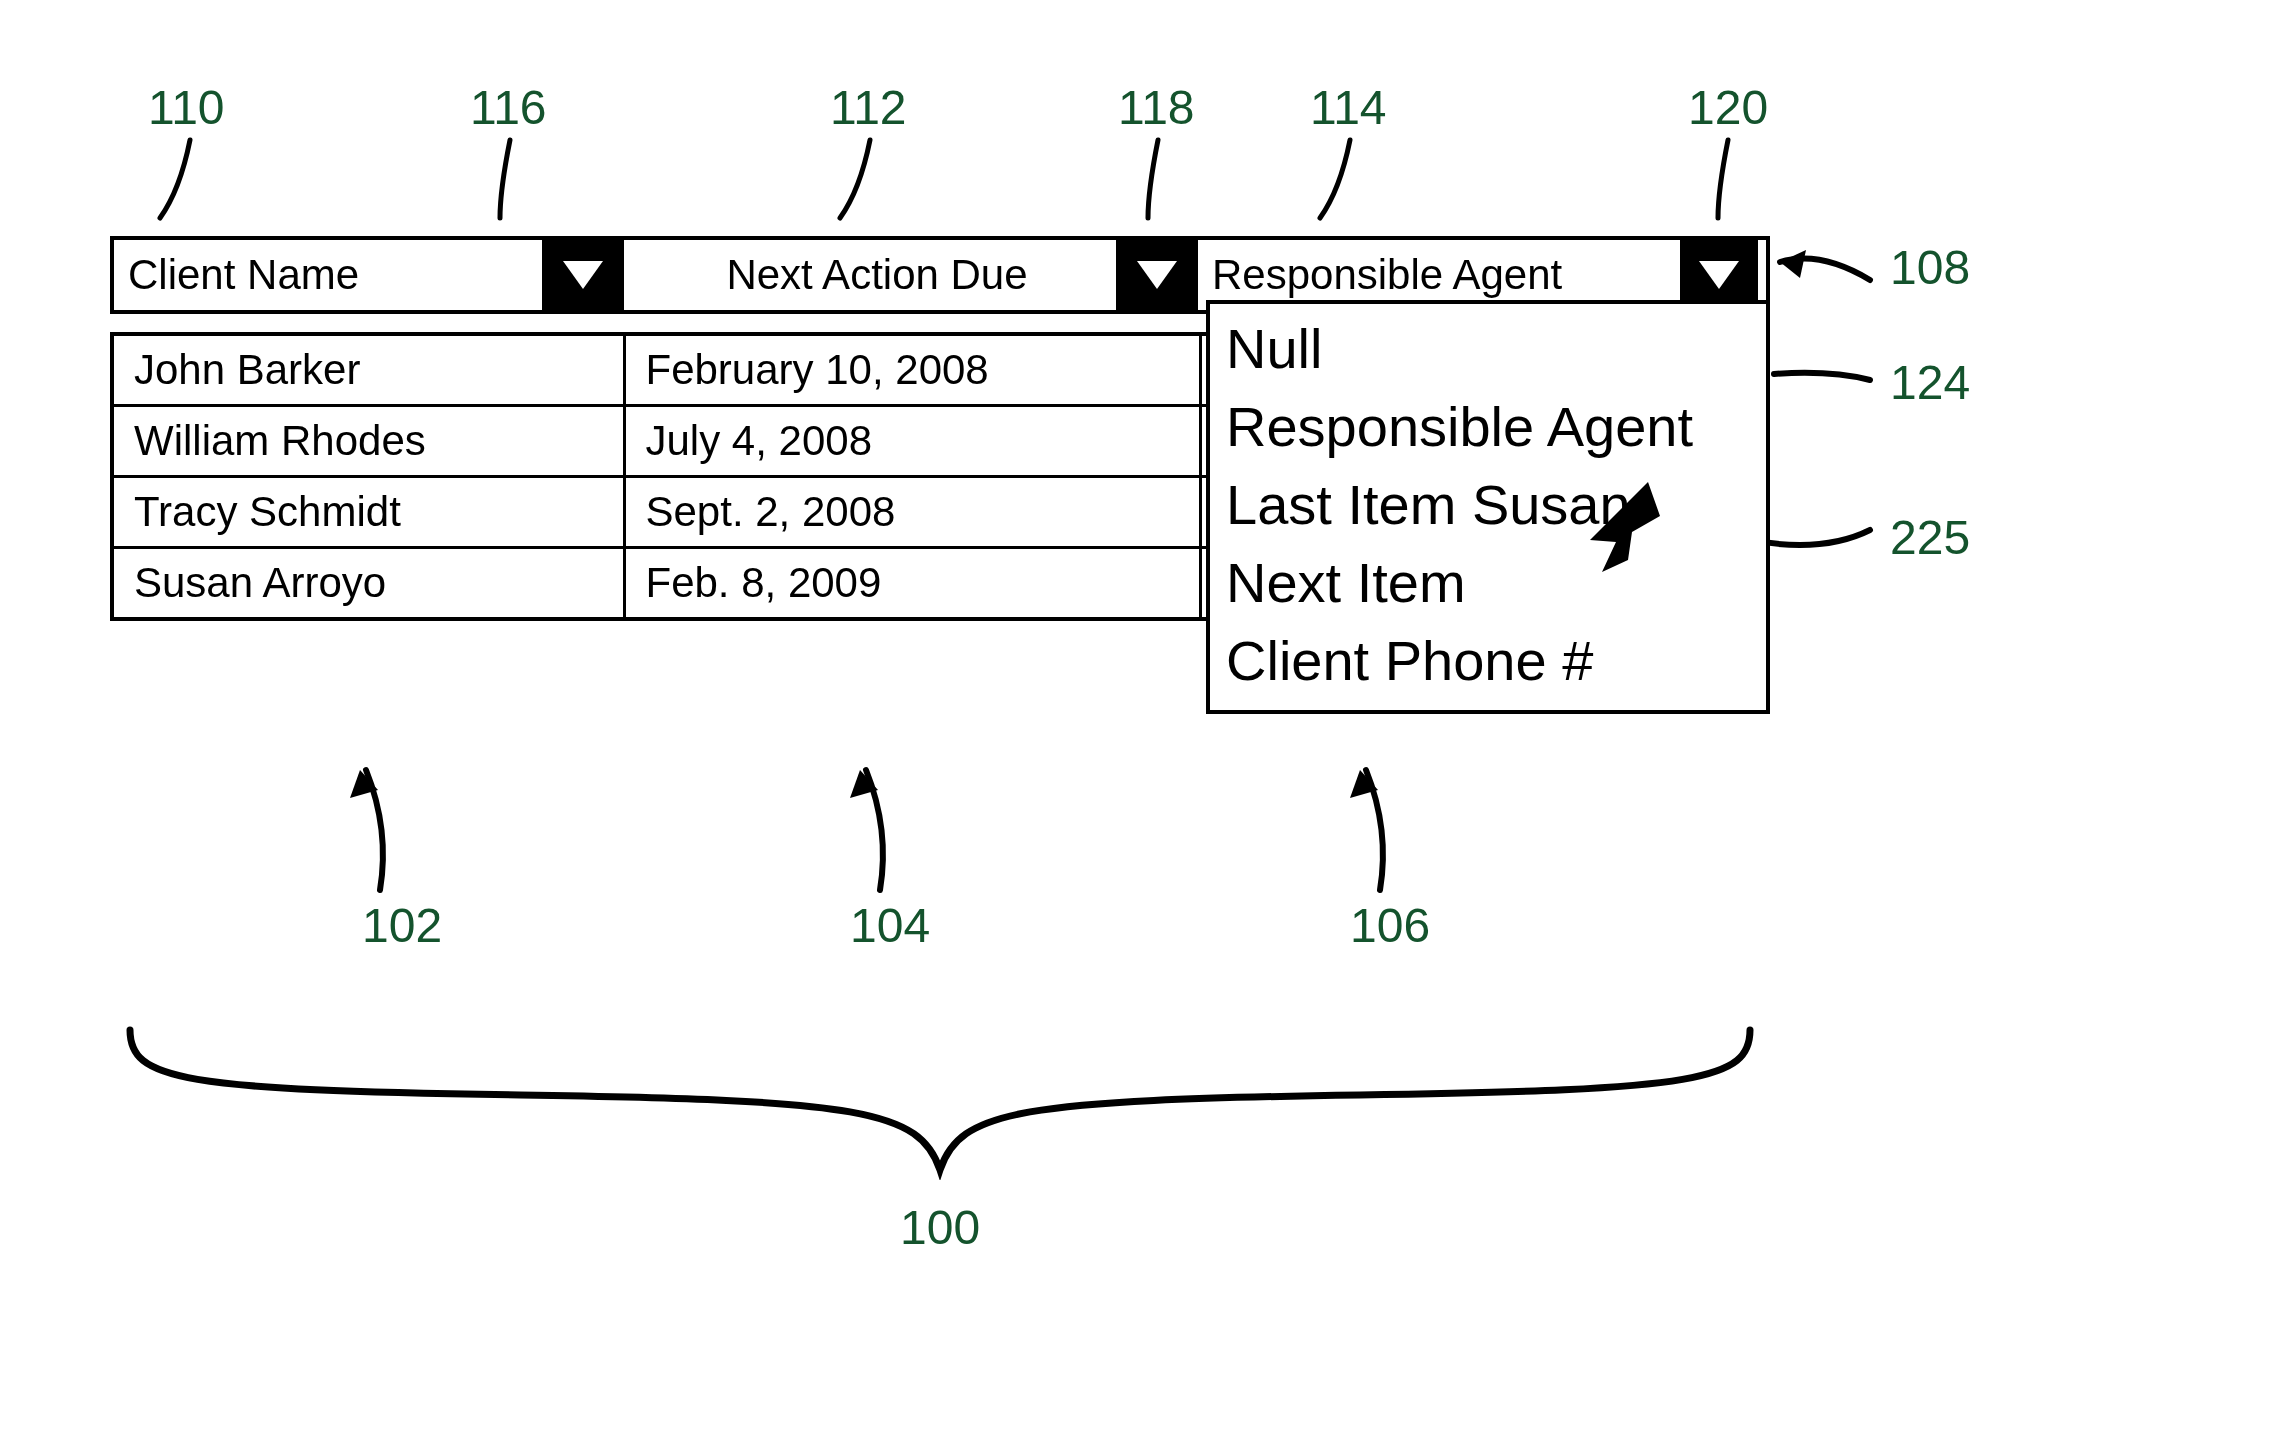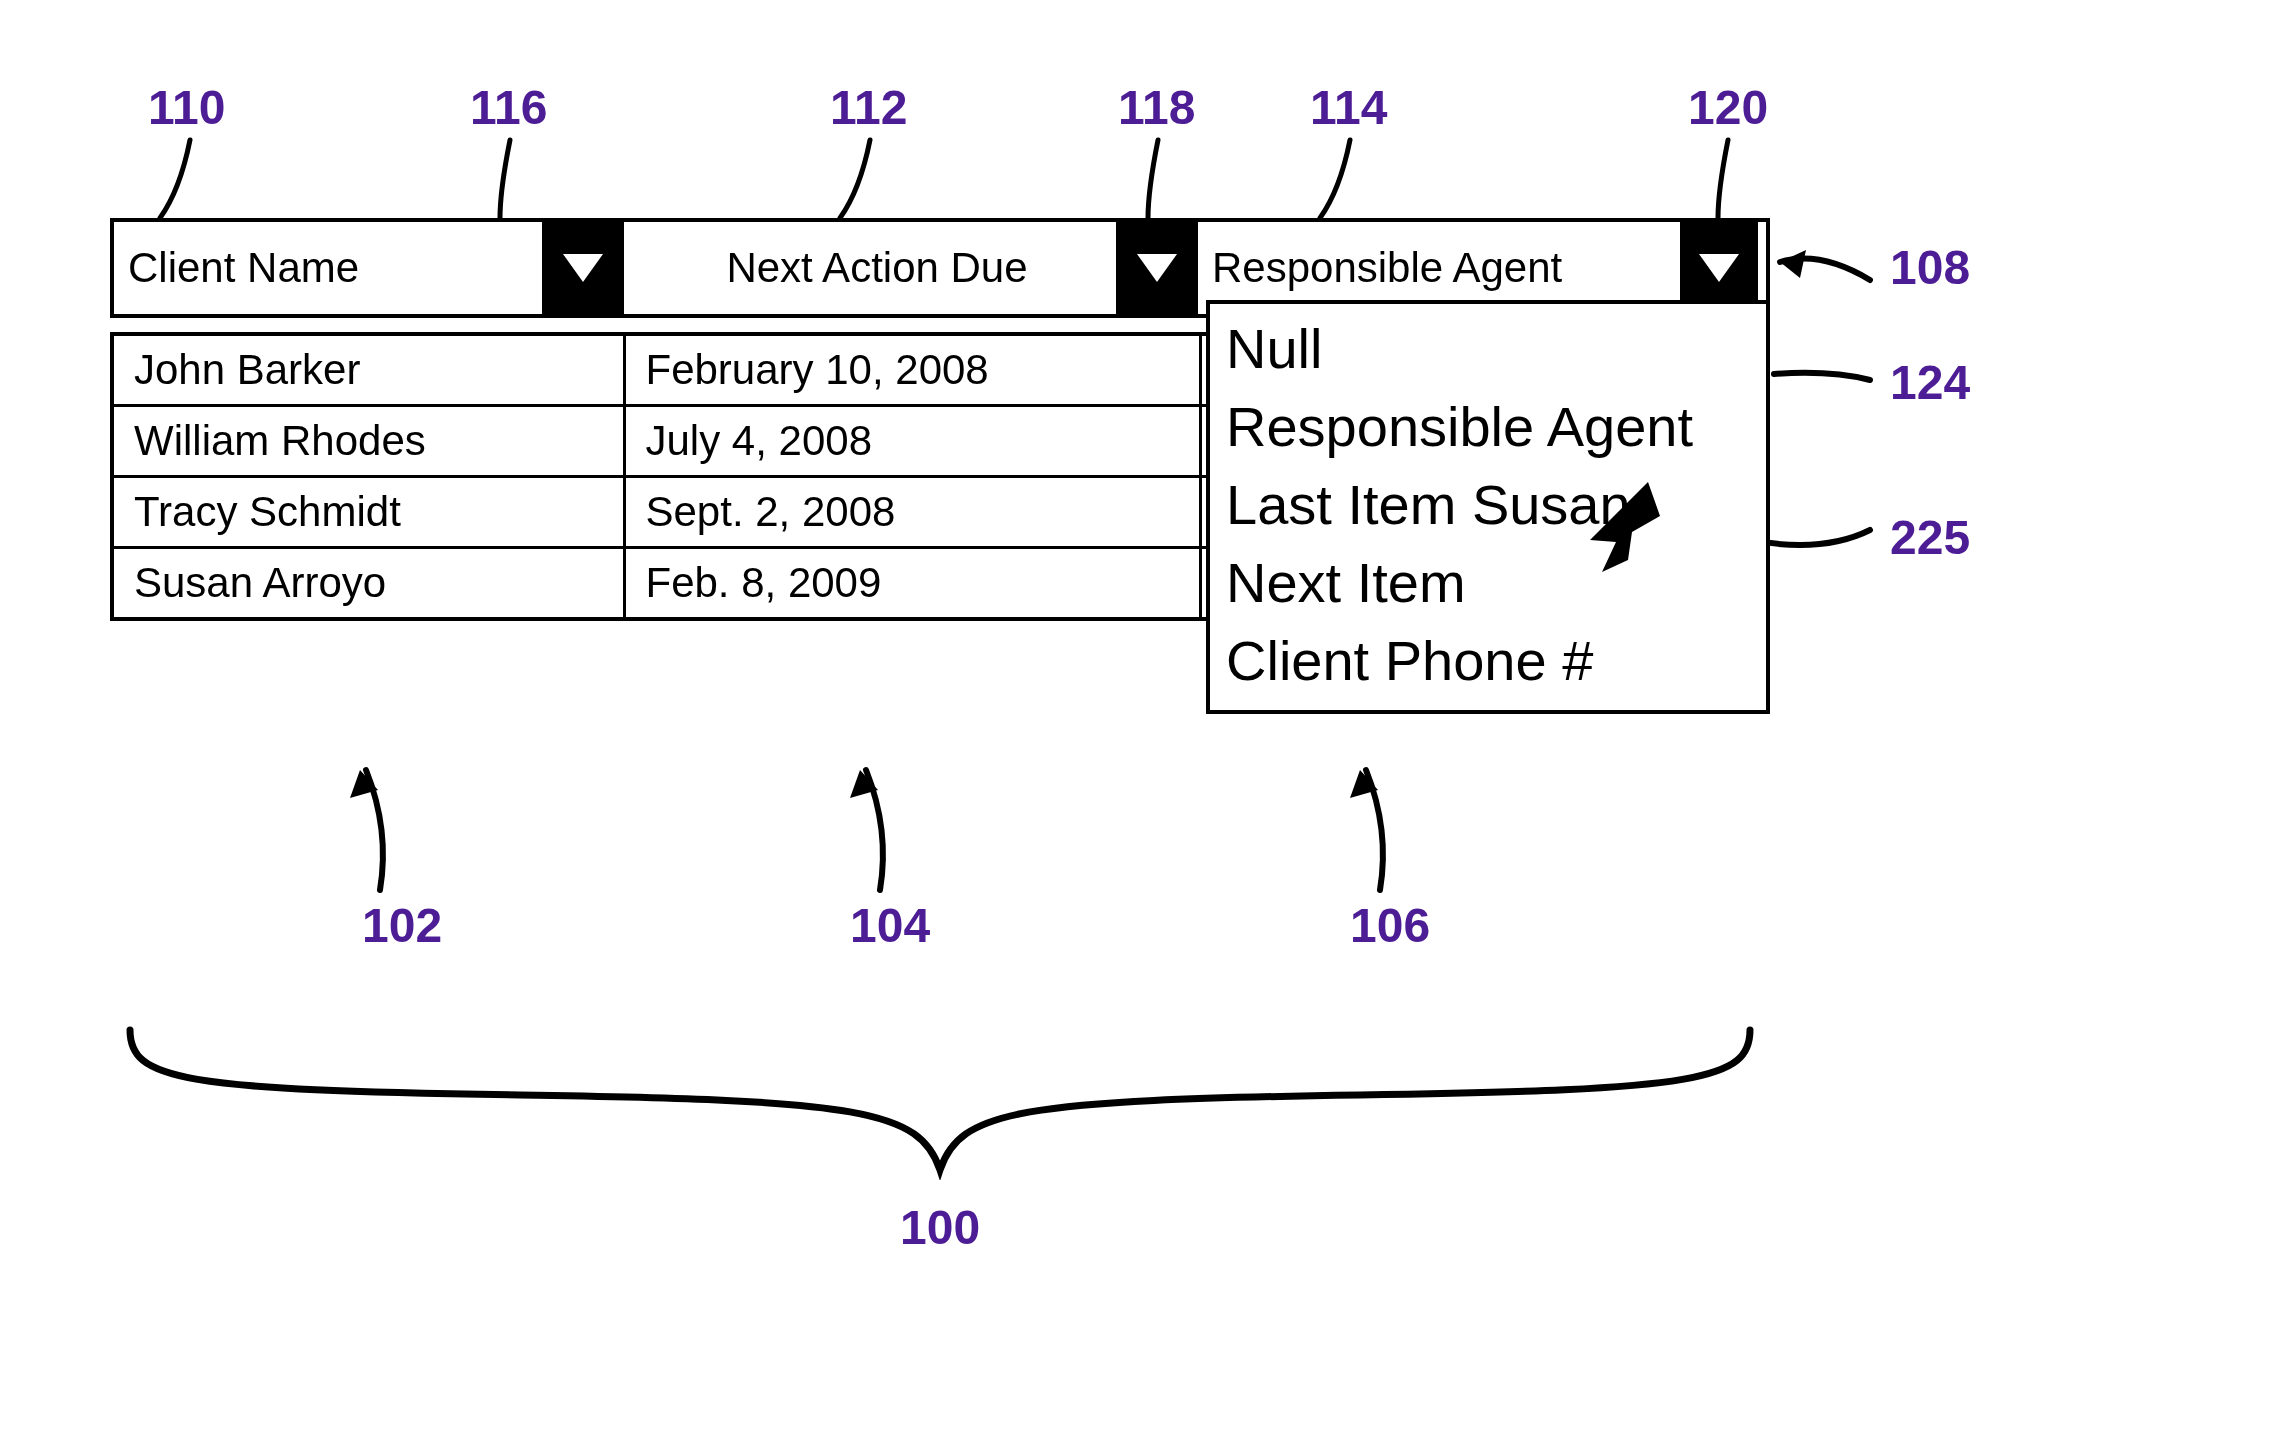--- a/index.html
+++ b/index.html
@@ -11,29 +11,29 @@
     font-family: Arial, Helvetica, sans-serif;
   }
   .canvas {
     position: relative;
     width: 2278px;
     height: 1440px;
   }
   .ref-label {
     position: absolute;
     font-size: 48px;
-    font-weight: 700;
-    color: #4c1d95;
+    font-weight: 400;
+    color: #14532d;
   }
   .header-row {
     position: absolute;
     left: 110px;
-    top: 218px;
+    top: 236px;
     width: 1660px;
-    height: 100px;
+    height: 78px;
     display: flex;
     border: 4px solid #000;
     box-sizing: border-box;
   }
   .header-cell {
     display: flex;
     align-items: center;
     box-sizing: border-box;
     font-size: 42px;
     font-weight: 400;

